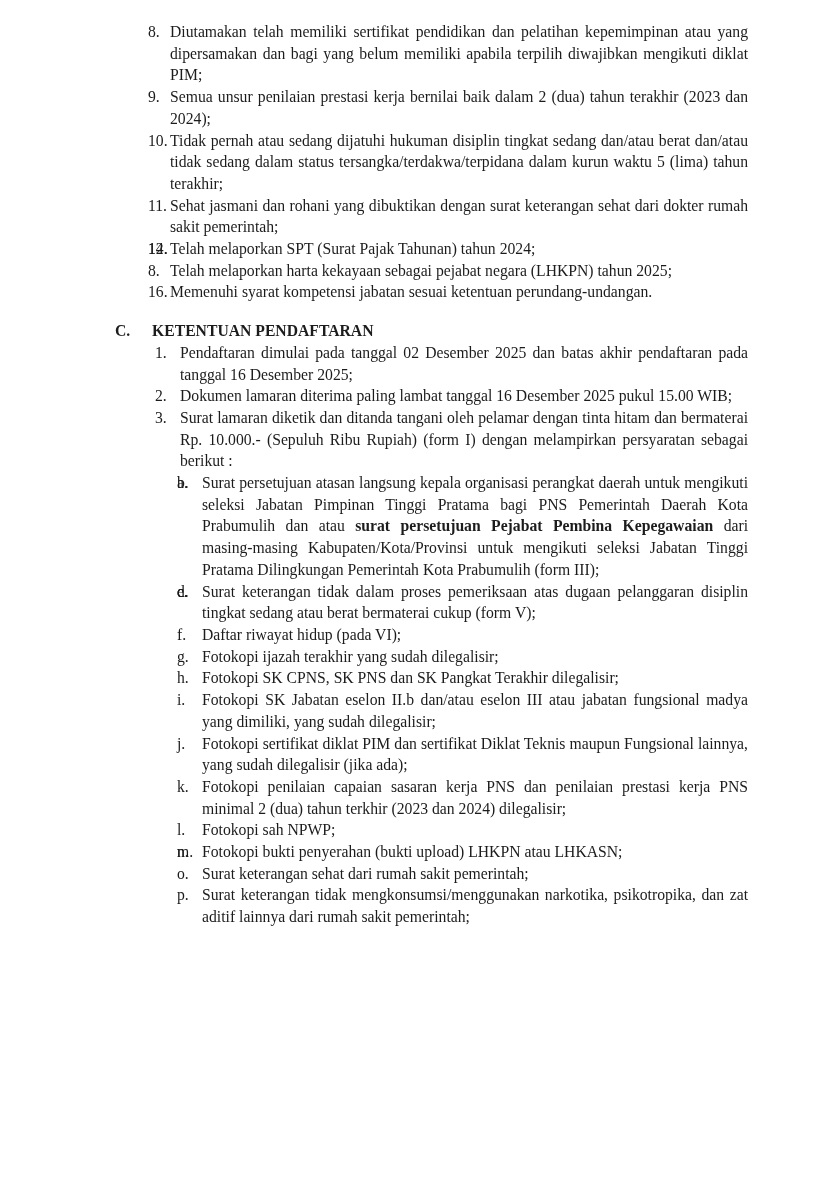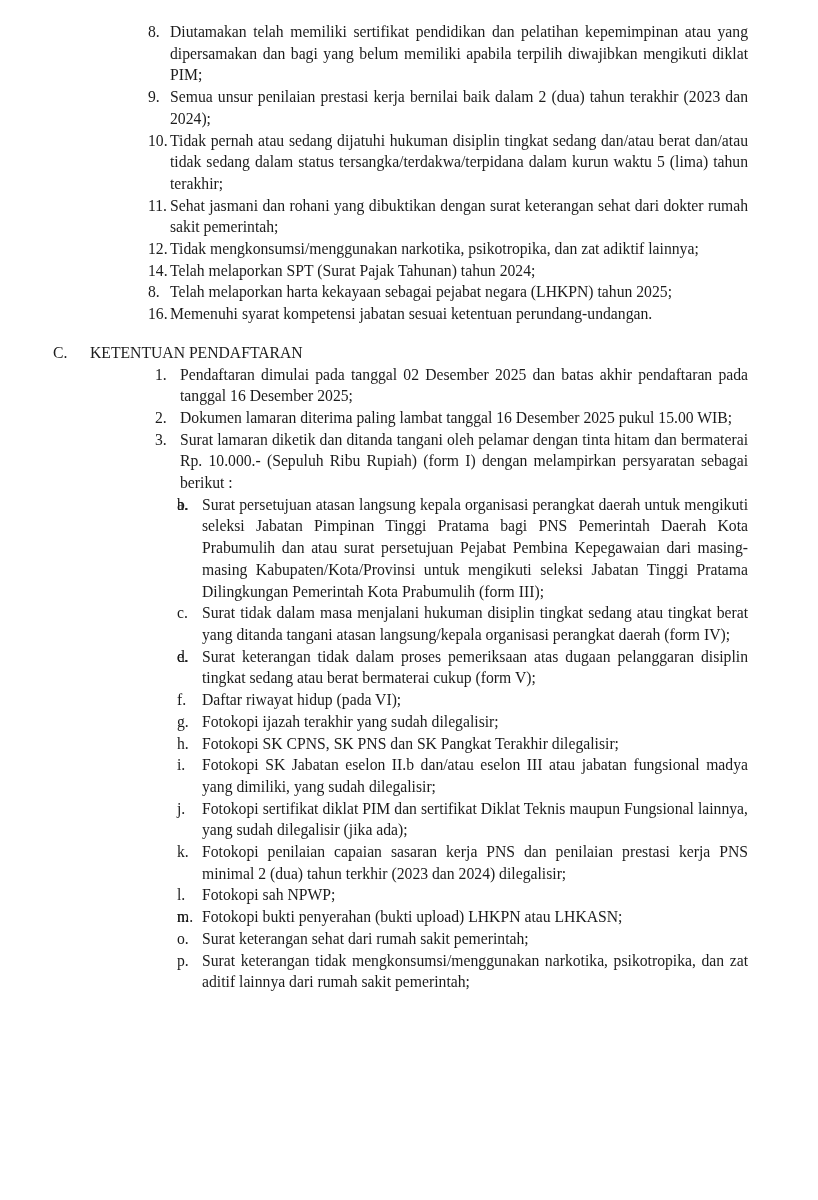--- a/index.html
+++ b/index.html
@@ -13,32 +13,32 @@
     color: #1c1c1c;
     overflow: hidden;
   }
   .page { width: 818px; height: 1200px; background: #ffffff; overflow: hidden; }
   .content { padding-top: 21px; }
 
   .b-list { margin-left: 148px; margin-right: 70px; }
   .b-item { position: relative; padding-left: 22px; text-align: justify; }
   .b-item .num { position: absolute; left: 0; top: 0; }
 
-  .section-head { margin-top: 17px; margin-left: 53px; font-weight: normal; }
+  .section-head { margin-top: 17px; margin-left: 115px; font-weight: bold; }
   .section-head .section-label { display: inline-block; width: 37px; }
 
   .c-list { margin-left: 155px; margin-right: 70px; }
   .c-item { position: relative; padding-left: 25px; text-align: justify; }
   .c-item .num { position: absolute; left: 0; top: 0; }
 
   .sub-list { margin-left: 22px; }
   .sub-item { position: relative; padding-left: 25px; text-align: justify; }
   .sub-item .num { position: absolute; left: 0; top: 0; }
 
-  .bold { font-weight: normal; }
+  .bold { font-weight: bold; }
 </style>
 </head>
 <body>
 
 <div class="page">
   <div class="content">
 
     <div class="b-list">
       <div class="b-item">
         <span class="num">8.</span>
@@ -51,21 +51,20 @@
       <div class="b-item">
         <span class="num">10.</span>
         <span>Tidak pernah atau sedang dijatuhi hukuman disiplin tingkat sedang dan/atau berat dan/atau tidak sedang dalam status tersangka/terdakwa/terpidana dalam kurun waktu 5 (lima) tahun terakhir;</span>
       </div>
       <div class="b-item">
         <span class="num">11.</span>
         <span>Sehat jasmani dan rohani yang dibuktikan dengan surat keterangan sehat dari dokter rumah sakit pemerintah;</span>
       </div>
       <div class="b-item">
         <span class="num">12.</span>
-        <span>Tidak mengkonsumsi/menggunakan narkotika, psikotropika, dan zat adiktif lainnya;</span>
       </div>
       <div class="b-item">
         <span class="num">14.</span>
         <span>Telah melaporkan SPT (Surat Pajak Tahunan) tahun 2024;</span>
       </div>
       <div class="b-item">
         <span class="num">8.</span>
         <span>Telah melaporkan harta kekayaan sebagai pejabat negara (LHKPN) tahun 2025;</span>
       </div>
       <div class="b-item">
@@ -95,21 +94,20 @@
       <div class="sub-list">
         <div class="sub-item">
           <span class="num">a.</span>
         </div>
         <div class="sub-item">
           <span class="num">b.</span>
           <span>Surat persetujuan atasan langsung kepala organisasi perangkat daerah untuk mengikuti seleksi Jabatan Pimpinan Tinggi Pratama bagi PNS Pemerintah Daerah Kota Prabumulih dan atau </span><span class="bold">surat persetujuan Pejabat Pembina Kepegawaian</span><span> dari masing-masing Kabupaten/Kota/Provinsi untuk mengikuti seleksi Jabatan Tinggi Pratama Dilingkungan Pemerintah Kota Prabumulih (form III);</span>
         </div>
         <div class="sub-item">
           <span class="num">c.</span>
-          <span>Surat tidak dalam masa menjalani hukuman disiplin tingkat sedang atau tingkat berat yang ditanda tangani atasan langsung/kepala organisasi perangkat daerah (form IV);</span>
         </div>
         <div class="sub-item">
           <span class="num">d.</span>
         </div>
         <div class="sub-item">
           <span class="num">e.</span>
           <span>Surat keterangan tidak dalam proses pemeriksaan atas dugaan pelanggaran disiplin tingkat sedang atau berat bermaterai cukup (form V);</span>
         </div>
         <div class="sub-item">
           <span class="num">f.</span>

